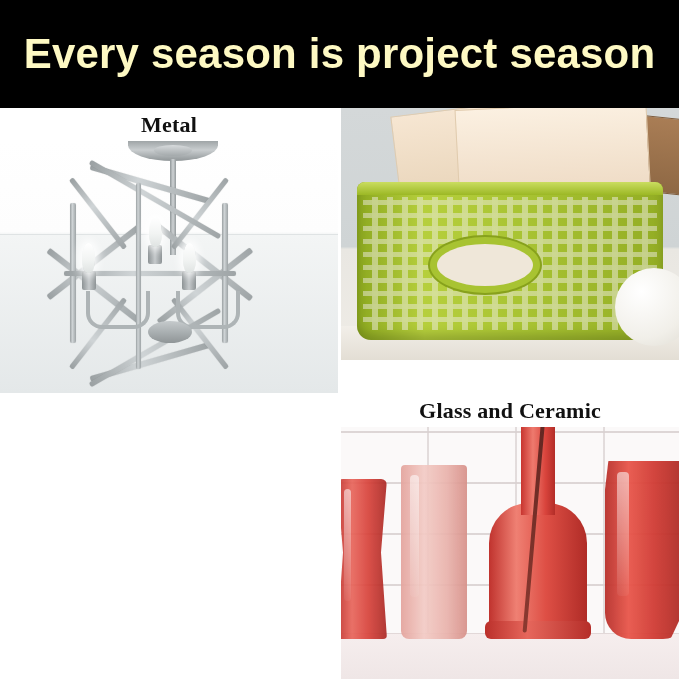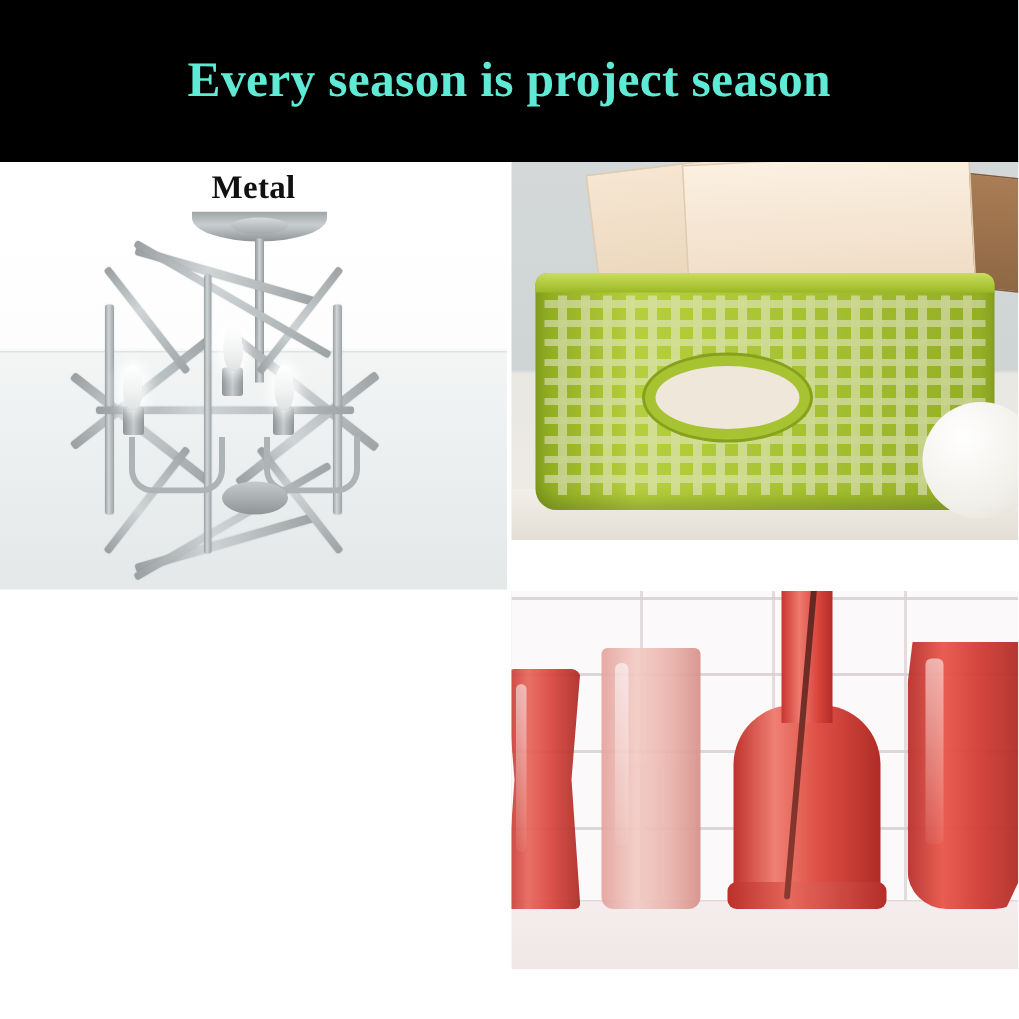--- a/index.html
+++ b/index.html
@@ -3,22 +3,22 @@
 <meta charset="utf-8">
 <style>
   html,body{margin:0;padding:0;background:#fff;}
   body{width:679px;height:679px;overflow:hidden;
        font-family:"Liberation Sans", sans-serif;}
   .page{position:relative;width:679px;height:679px;background:#ffffff;overflow:hidden;}
 
   
   .banner{position:absolute;left:0;top:0;width:679px;height:108px;background:#000000;
           display:flex;flex-direction:column;align-items:center;justify-content:center;}
-  .banner-title{font-family:Liberation Serif, serif;font-weight:bold;color:#5eead4;
-                font-size:33px;line-height:38px;letter-spacing:0.2px;white-space:nowrap;}
+  .banner-title{font-family:Liberation Sans, sans-serif;font-weight:bold;color:#fef9c3;
+                font-size:42px;line-height:38px;letter-spacing:0.2px;white-space:nowrap;}
   .banner-sub{font-family:"Liberation Sans", sans-serif;font-weight:400;color:#f2f2f2;
               font-size:21px;line-height:26px;margin-top:4px;white-space:nowrap;}
 
   
   .grid{position:absolute;left:0;top:108px;width:679px;height:571px;}
   .cell{position:absolute;width:338px;height:285px;}
   .cell.c-tl{left:0;top:0;}
   .cell.c-tr{left:341px;top:0;}
   .cell.c-bl{left:0;top:286px;}
   .cell.c-br{left:341px;top:286px;}
@@ -194,20 +194,21 @@
           <div class="p-rim"></div>
           <div class="p-weave"></div>
           <div class="p-handle"></div>
         </div>
         <div class="p-ball"></div>
       </div>
     </div>
 
 
     <div class="cell c-br">
+      <div class="cell-label">Glass and Ceramic</div>
       <div class="photo ph-glass">
         <div class="g-tiles"></div>
         <div class="g-floor"></div>
         <div class="vase v1">
           <div class="v-gloss"></div>
         </div>
         <div class="vase v2">
           <div class="v-gloss"></div>
         </div>
         <div class="vase v3">

